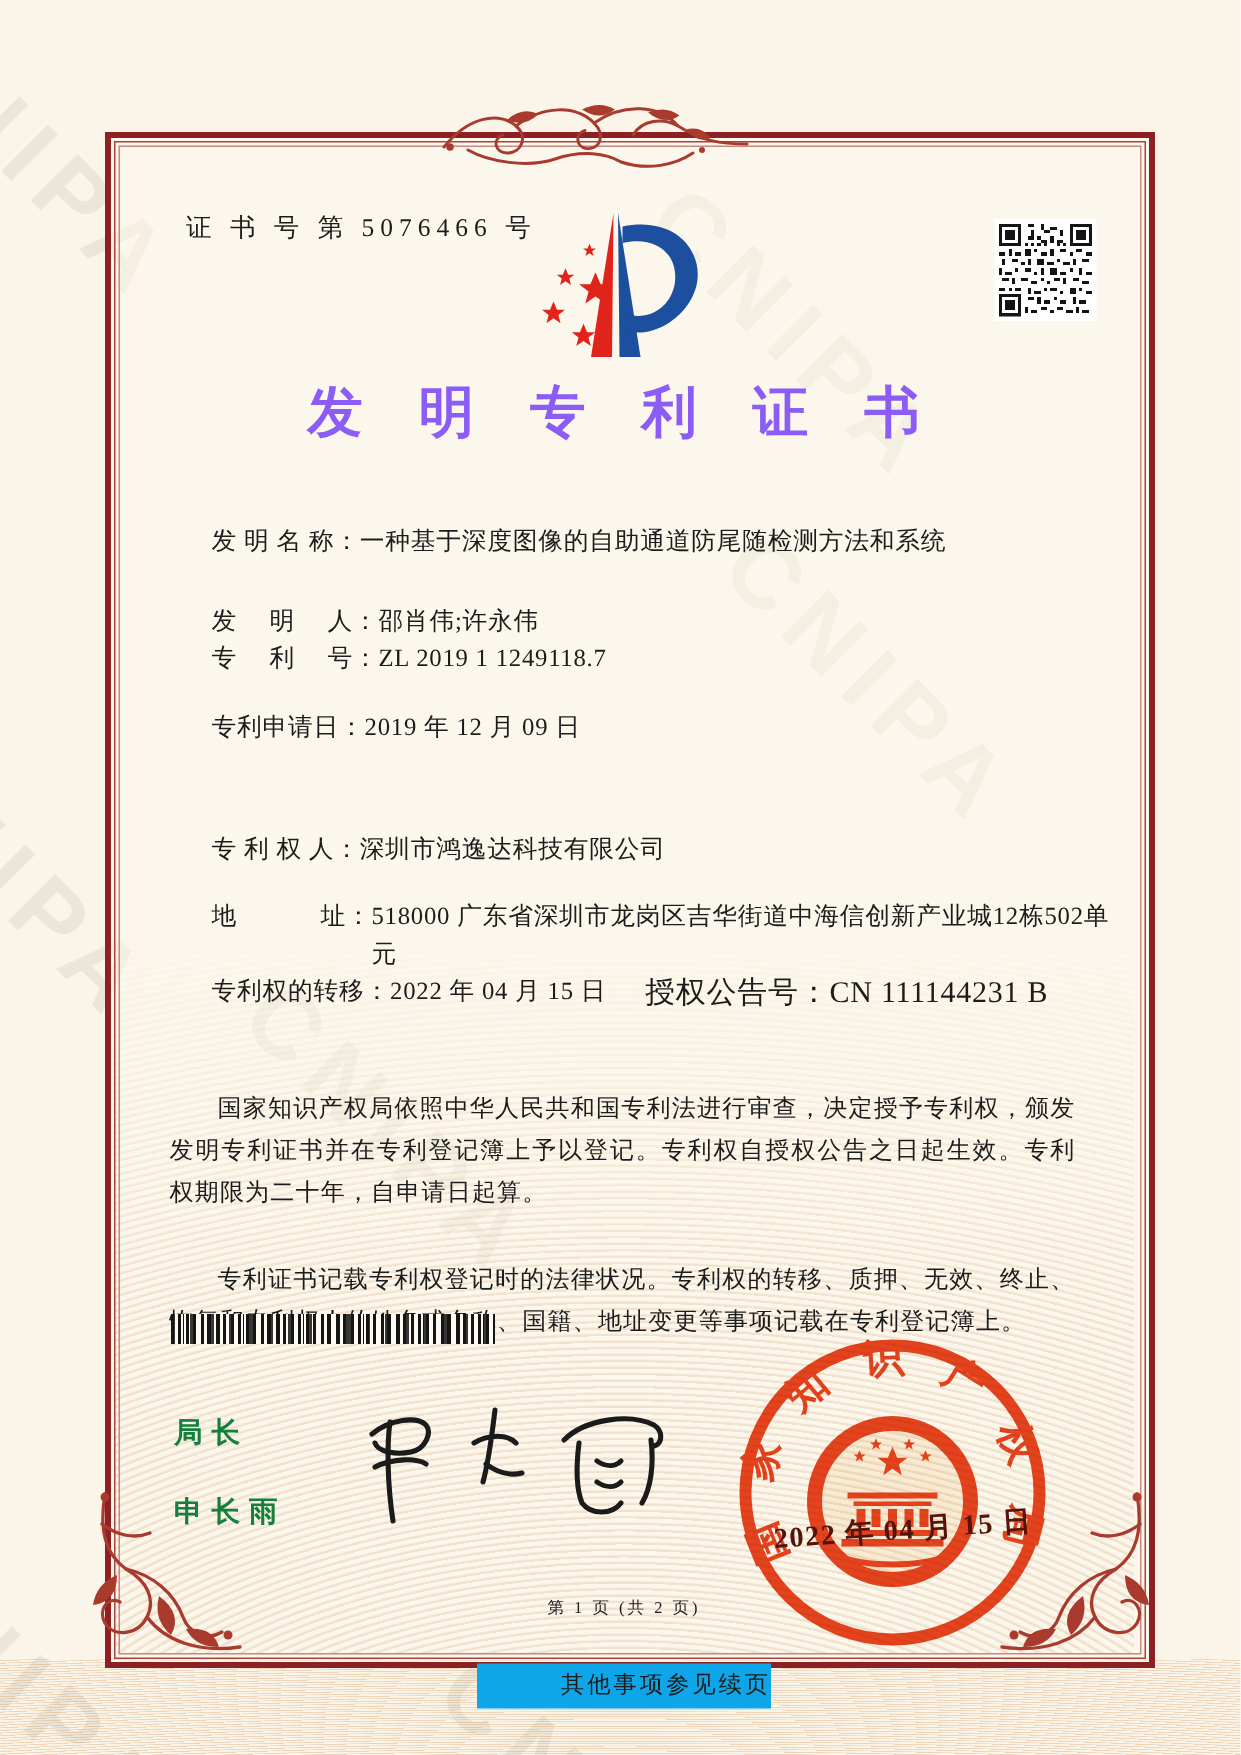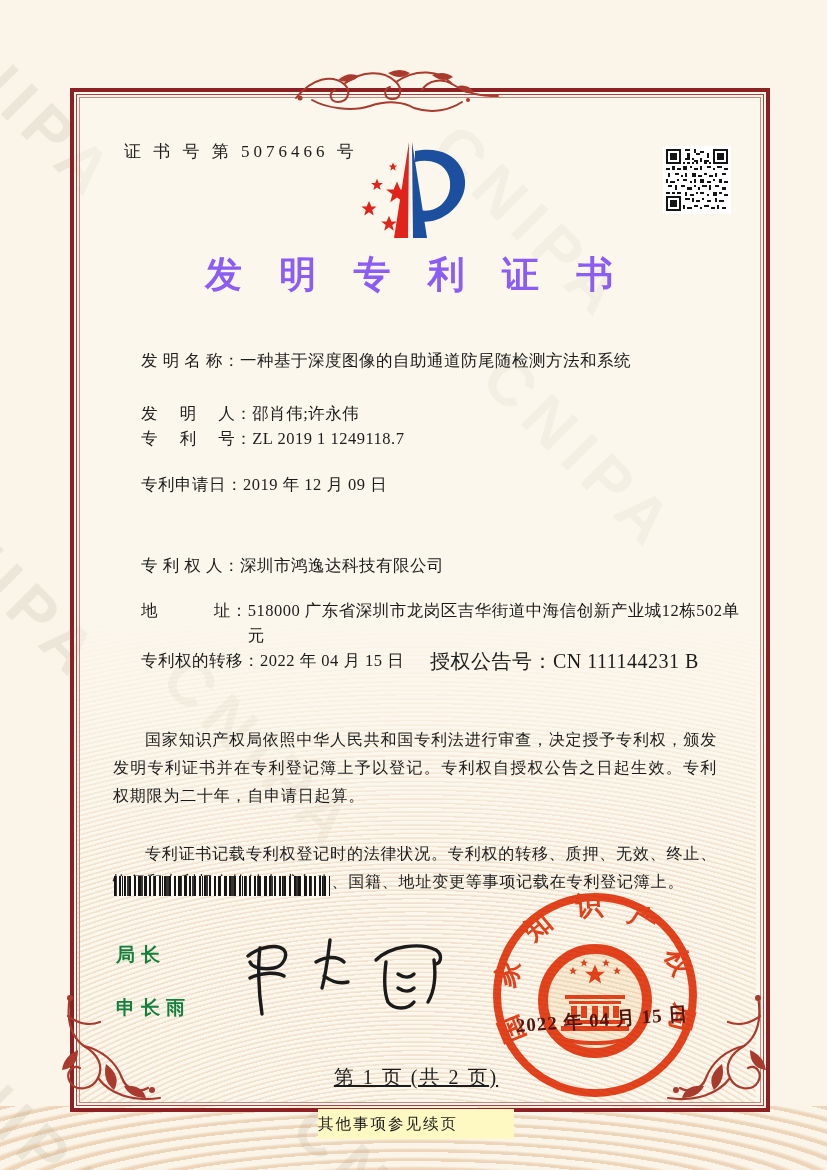--- a/index.html
+++ b/index.html
@@ -65,24 +65,24 @@
     font-size:19px;font-weight:bold;letter-spacing:6px;color:#15803d;}
   .sig-svg{left:238px;top:922px;width:215px;height:100px;}
   
   .seal{left:489px;top:889px;width:212px;height:212px;mix-blend-mode:multiply;}
   .seal-date{
     left:512px;top:1007px;width:180px;text-align:center;
     font-size:19px;font-weight:bold;color:#54140c;letter-spacing:1px;
     transform:rotate(-4deg);white-space:nowrap;
   }
   
-  .page-info{left:70px;top:1064px;width:692px;text-align:center;font-size:20px;letter-spacing:2px;text-decoration:underline;}
+  .page-info{left:70px;top:1064px;width:692px;text-align:center;font-size:11px;letter-spacing:2px;}
   .cont-note{
-    left:318px;top:1109px;width:196px;height:30px;line-height:30px;background:#fef9c3;
-    text-align:left;font-size:15.5px;letter-spacing:2px;
+    left:318px;top:1109px;width:196px;height:30px;line-height:30px;background:#0ea5e9;
+    text-align:right;font-size:15.5px;letter-spacing:2px;
   }
   .flour{pointer-events:none;}
 </style>
 </head>
 <body>
 
 <div class="wm" style="left:-40px;top:-10px;">CNIPA</div>
 <div class="wm" style="left:470px;top:110px;">CNIPA</div>
 <div class="wm" style="left:520px;top:340px;">CNIPA</div>
 <div class="wm" style="left:-55px;top:470px;">CNIPA</div>

